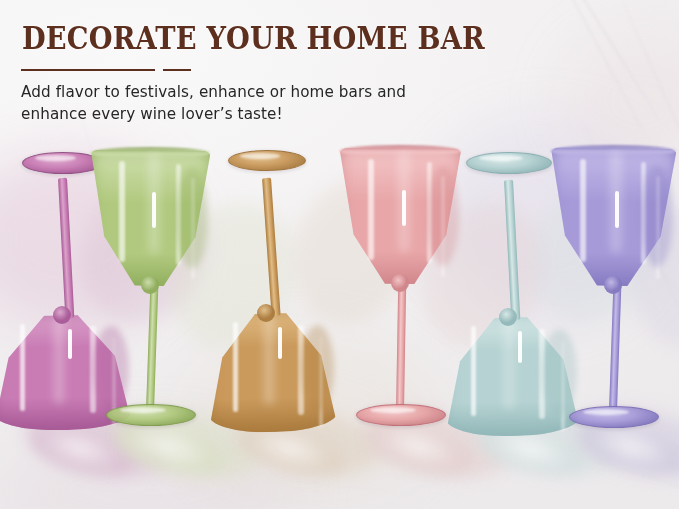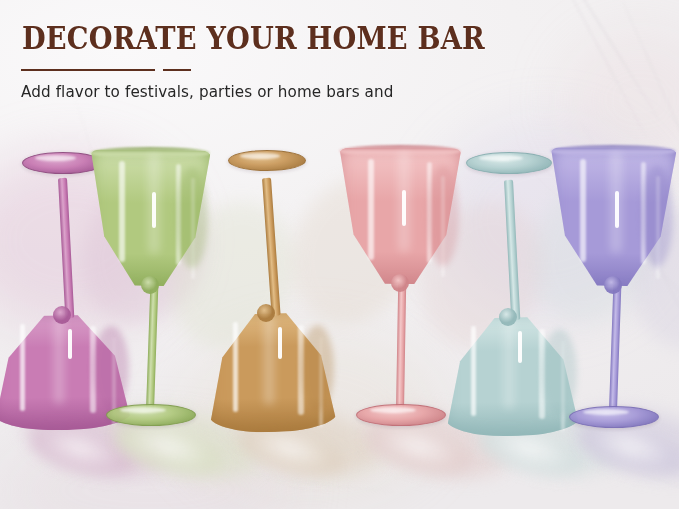--- a/index.html
+++ b/index.html
@@ -200,16 +200,17 @@
     </div>
 
   <div class="headline">DECORATE YOUR HOME BAR</div>
 
   <div class="rule-wrap">
     <div class="rule-long"></div>
     <div class="rule-short"></div>
   </div>
 
   <div class="subtitle">
-    <div>Add flavor to festivals, parties or home bars and</div>
+    <div>Add flavor to festivals, enhance or home bars and</div>
+    <div>enhance every wine lover’s taste!</div>
   </div>
 
 </div>
 
 </body></html>

